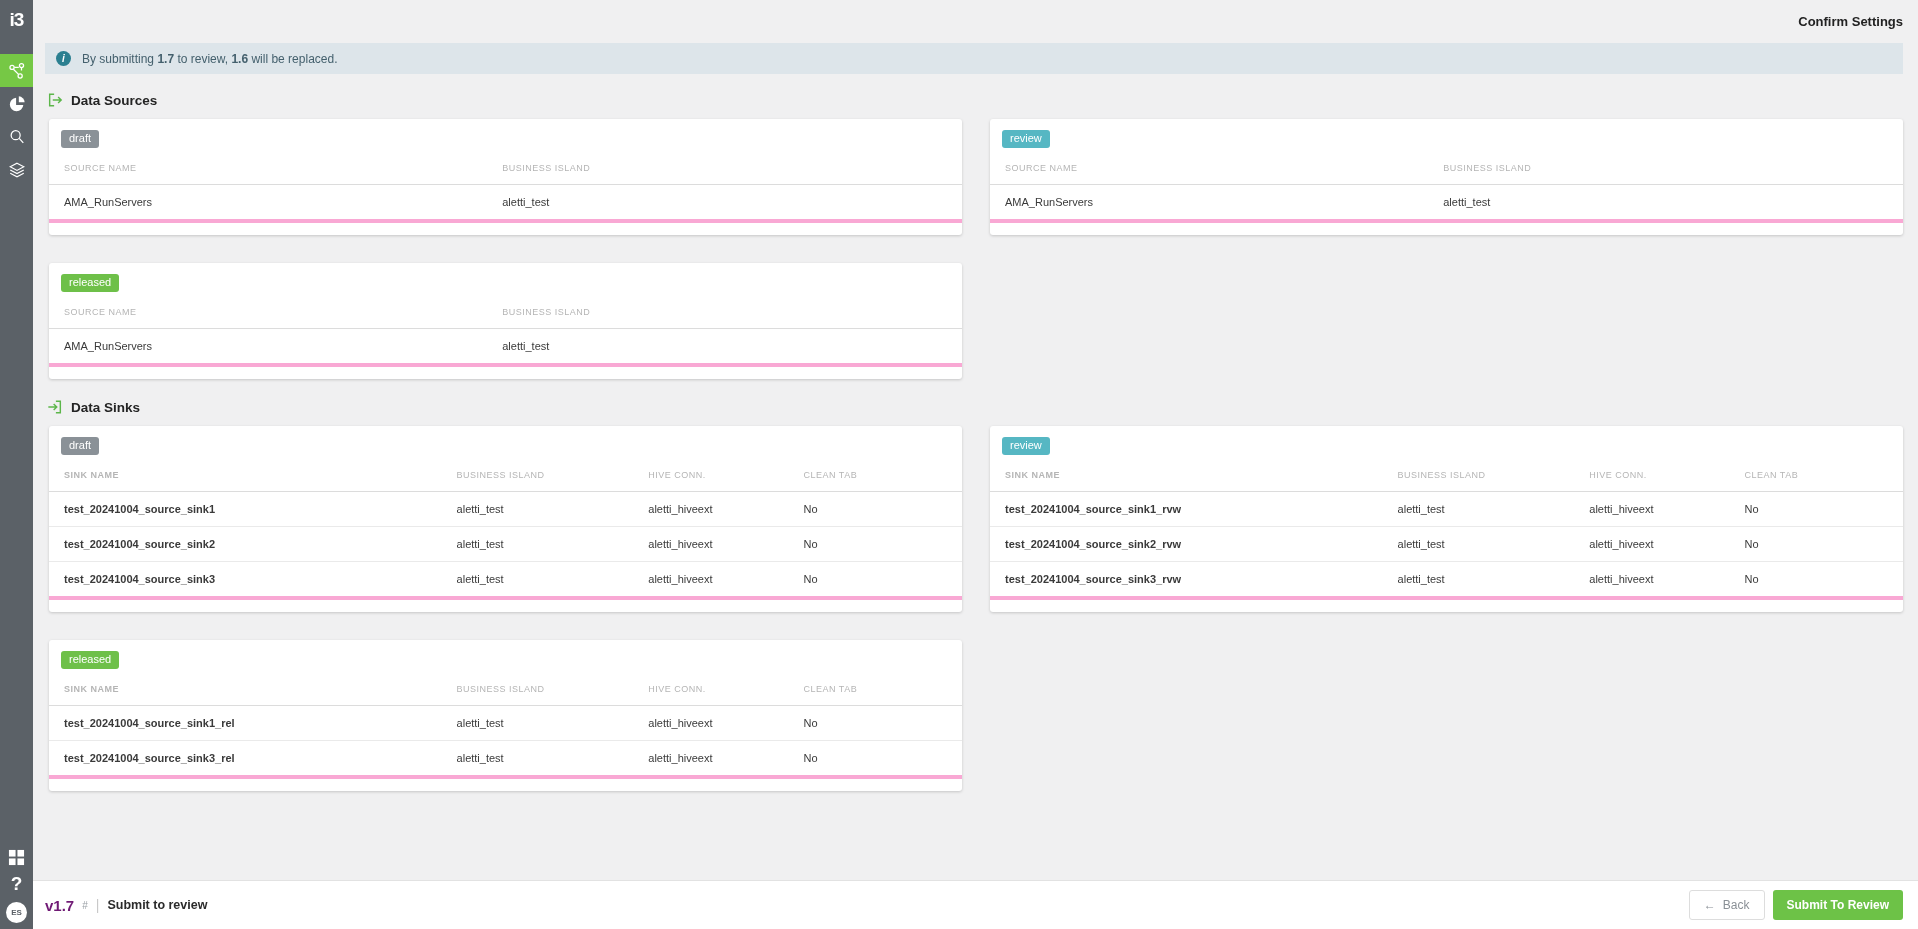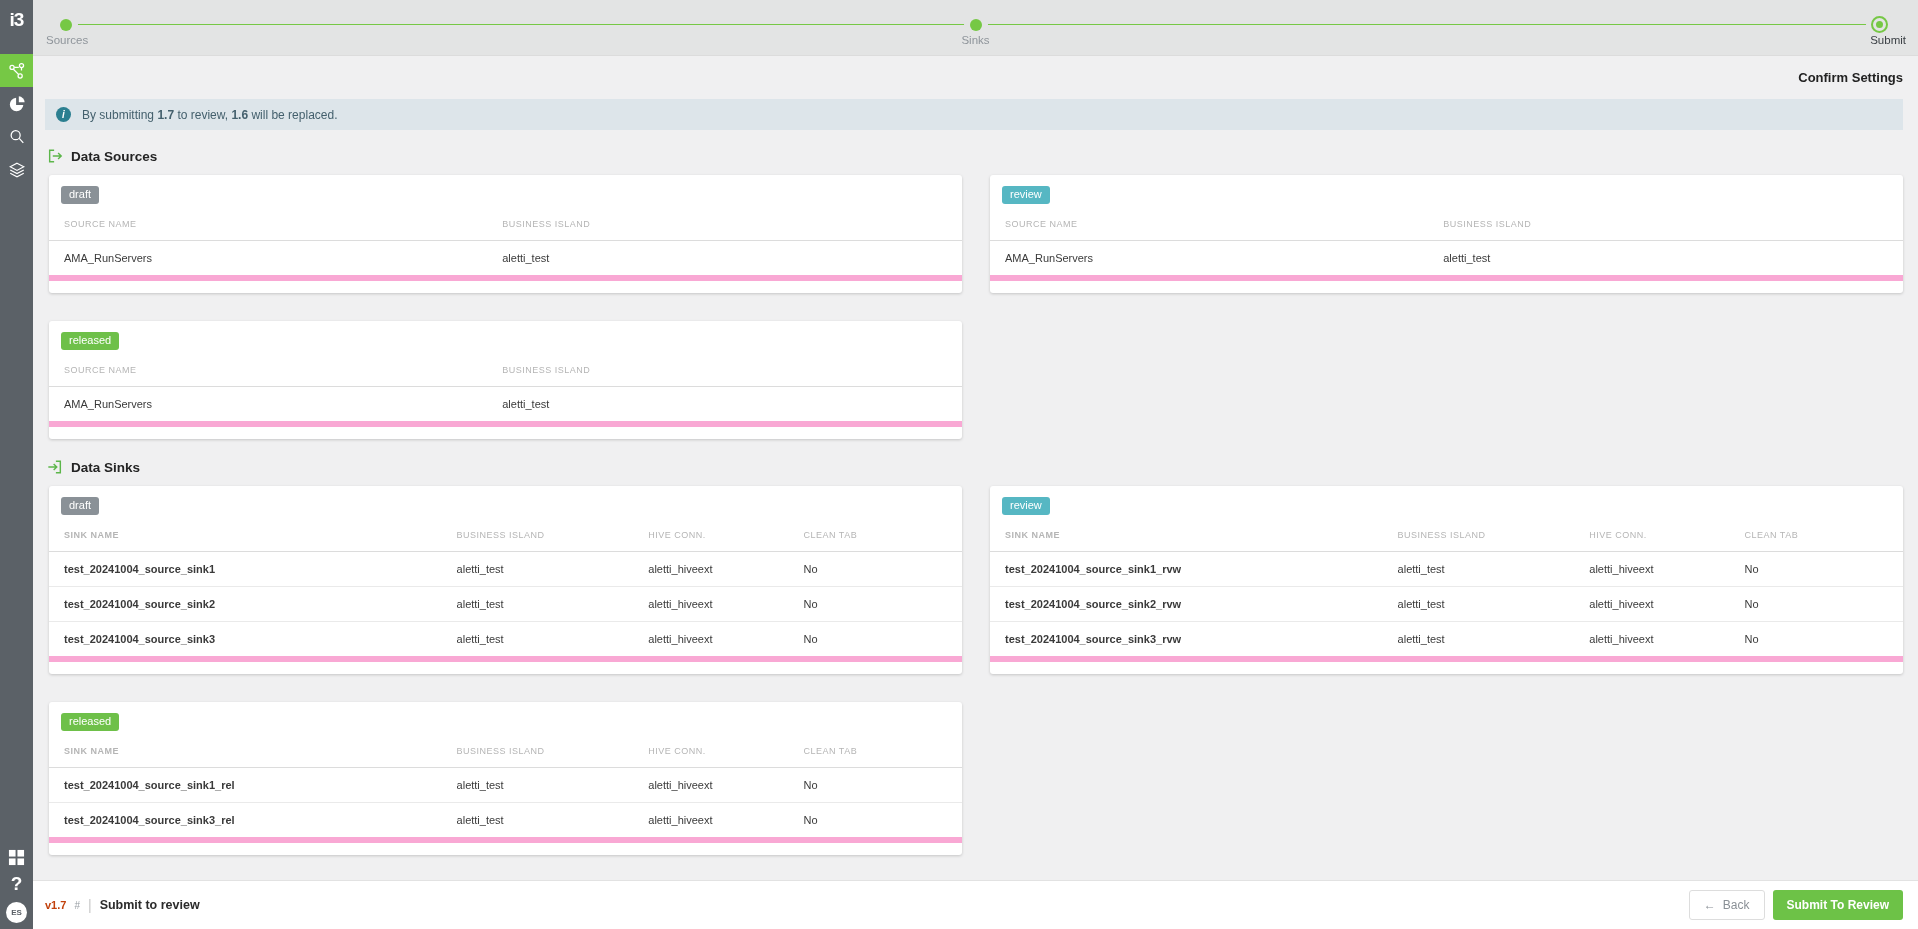--- a/index.html
+++ b/index.html
@@ -60,32 +60,32 @@
   .card { background: #fff; border-radius: 3px; box-shadow: 0 1px 3px rgba(0,0,0,0.18);
     padding: 9px 0 12px; align-self: start; }
   .badge { display: inline-block; margin: 2px 0 6px 12px; padding: 3px 8px 4px;
     border-radius: 3px; color: #fff; font-size: 11px; line-height: 1; }
   .card table { width: 100%; border-collapse: collapse; table-layout: fixed; }
   .card th { text-align: left; font-weight: normal; color: #b5b5b5; font-size: 9px;
     letter-spacing: 0.5px; padding: 9px 6px 11px 15px; border-bottom: 1px solid #dcdcdc;
     white-space: nowrap; overflow: hidden; }
   .card td { font-size: 11px; color: #3a3a3a; padding: 11px 6px 11px 15px;
     border-bottom: 1px solid #eaeaea; white-space: nowrap; overflow: hidden; }
-  .card tbody tr:last-child td { border-bottom: 6px solid #f9a8d4; }
+  .card tbody tr:last-child td { border-bottom: 4px solid #f9a8d4; }
   table.cols-2 th:nth-child(1), table.cols-2 td:nth-child(1) { width: 48%; }
   table.cols-4 th:nth-child(1), table.cols-4 td:nth-child(1) { width: 43%; font-weight: bold; }
   table.cols-4 th:nth-child(2), table.cols-4 td:nth-child(2) { width: 21%; }
   table.cols-4 th:nth-child(3), table.cols-4 td:nth-child(3) { width: 17%; }
   table.cols-4 th:nth-child(4), table.cols-4 td:nth-child(4) { width: 19%; }
 
   
   .footer { height: 49px; background: #fff; border-top: 1px solid #e2e2e2; display: flex;
     align-items: center; padding: 0 15px 0 12px; flex-shrink: 0; }
   .footer-left { display: flex; align-items: center; gap: 8px; }
-  .footer-version { font-size: 11px; font-weight: bold; color: #c2410c; }
+  .footer-version { font-size: 15px; font-weight: bold; color: #701a75; }
   .footer-hash { font-size: 10px; color: #9aa0a6; cursor: pointer; }
   .footer-divider { color: #c9c9c9; font-size: 14px; }
   .footer-title { font-size: 12.5px; font-weight: bold; color: #2b2b2b; }
   .footer-spacer { flex: 1; }
   .btn-back { display: flex; align-items: center; gap: 7px; background: #fff;
     border: 1px solid #ddd; border-radius: 3px; color: #8a9096; font-size: 12px;
     padding: 7px 14px; cursor: pointer; font-family: inherit; }
   .btn-submit { background: #6dc247; border: none; border-radius: 3px; color: #fff;
     font-size: 12px; font-weight: bold; padding: 8px 14px; margin-left: 8px; cursor: pointer;
     font-family: inherit; }
@@ -143,31 +143,20 @@
           <rect x="10" y="10" width="7" height="7"></rect>
       </svg>
     </span>
     <span class="help-glyph">?</span>
     <div class="avatar">ES</div>
   </div>
 </aside>
 
 <div class="main">
 
-  <header class="stepper">
-    <div class="step-line" style="background: rgb(118, 200, 69);"></div>
-    <span class="dot dot-sources"></span>
-    <span class="dot dot-sinks"></span>
-    <span class="dot-current-outer">
-      <span class="dot-current-inner"></span>
-    </span>
-    <span class="step-label lbl-sources">Sources</span>
-    <span class="step-label lbl-sinks">Sinks</span>
-    <span class="step-label lbl-submit">Submit</span>
-  </header>
 
   <div class="content">
     <div class="page-title">Confirm Settings</div>
 
     <div class="banner">
       <span class="info-icon" style="background: rgb(43, 127, 144);">i</span>
       <span><span>By submitting </span><b>1.7</b><span> to review, </span><b>1.6</b><span> will be replaced.</span></span>
     </div>
 
     <div class="section">

